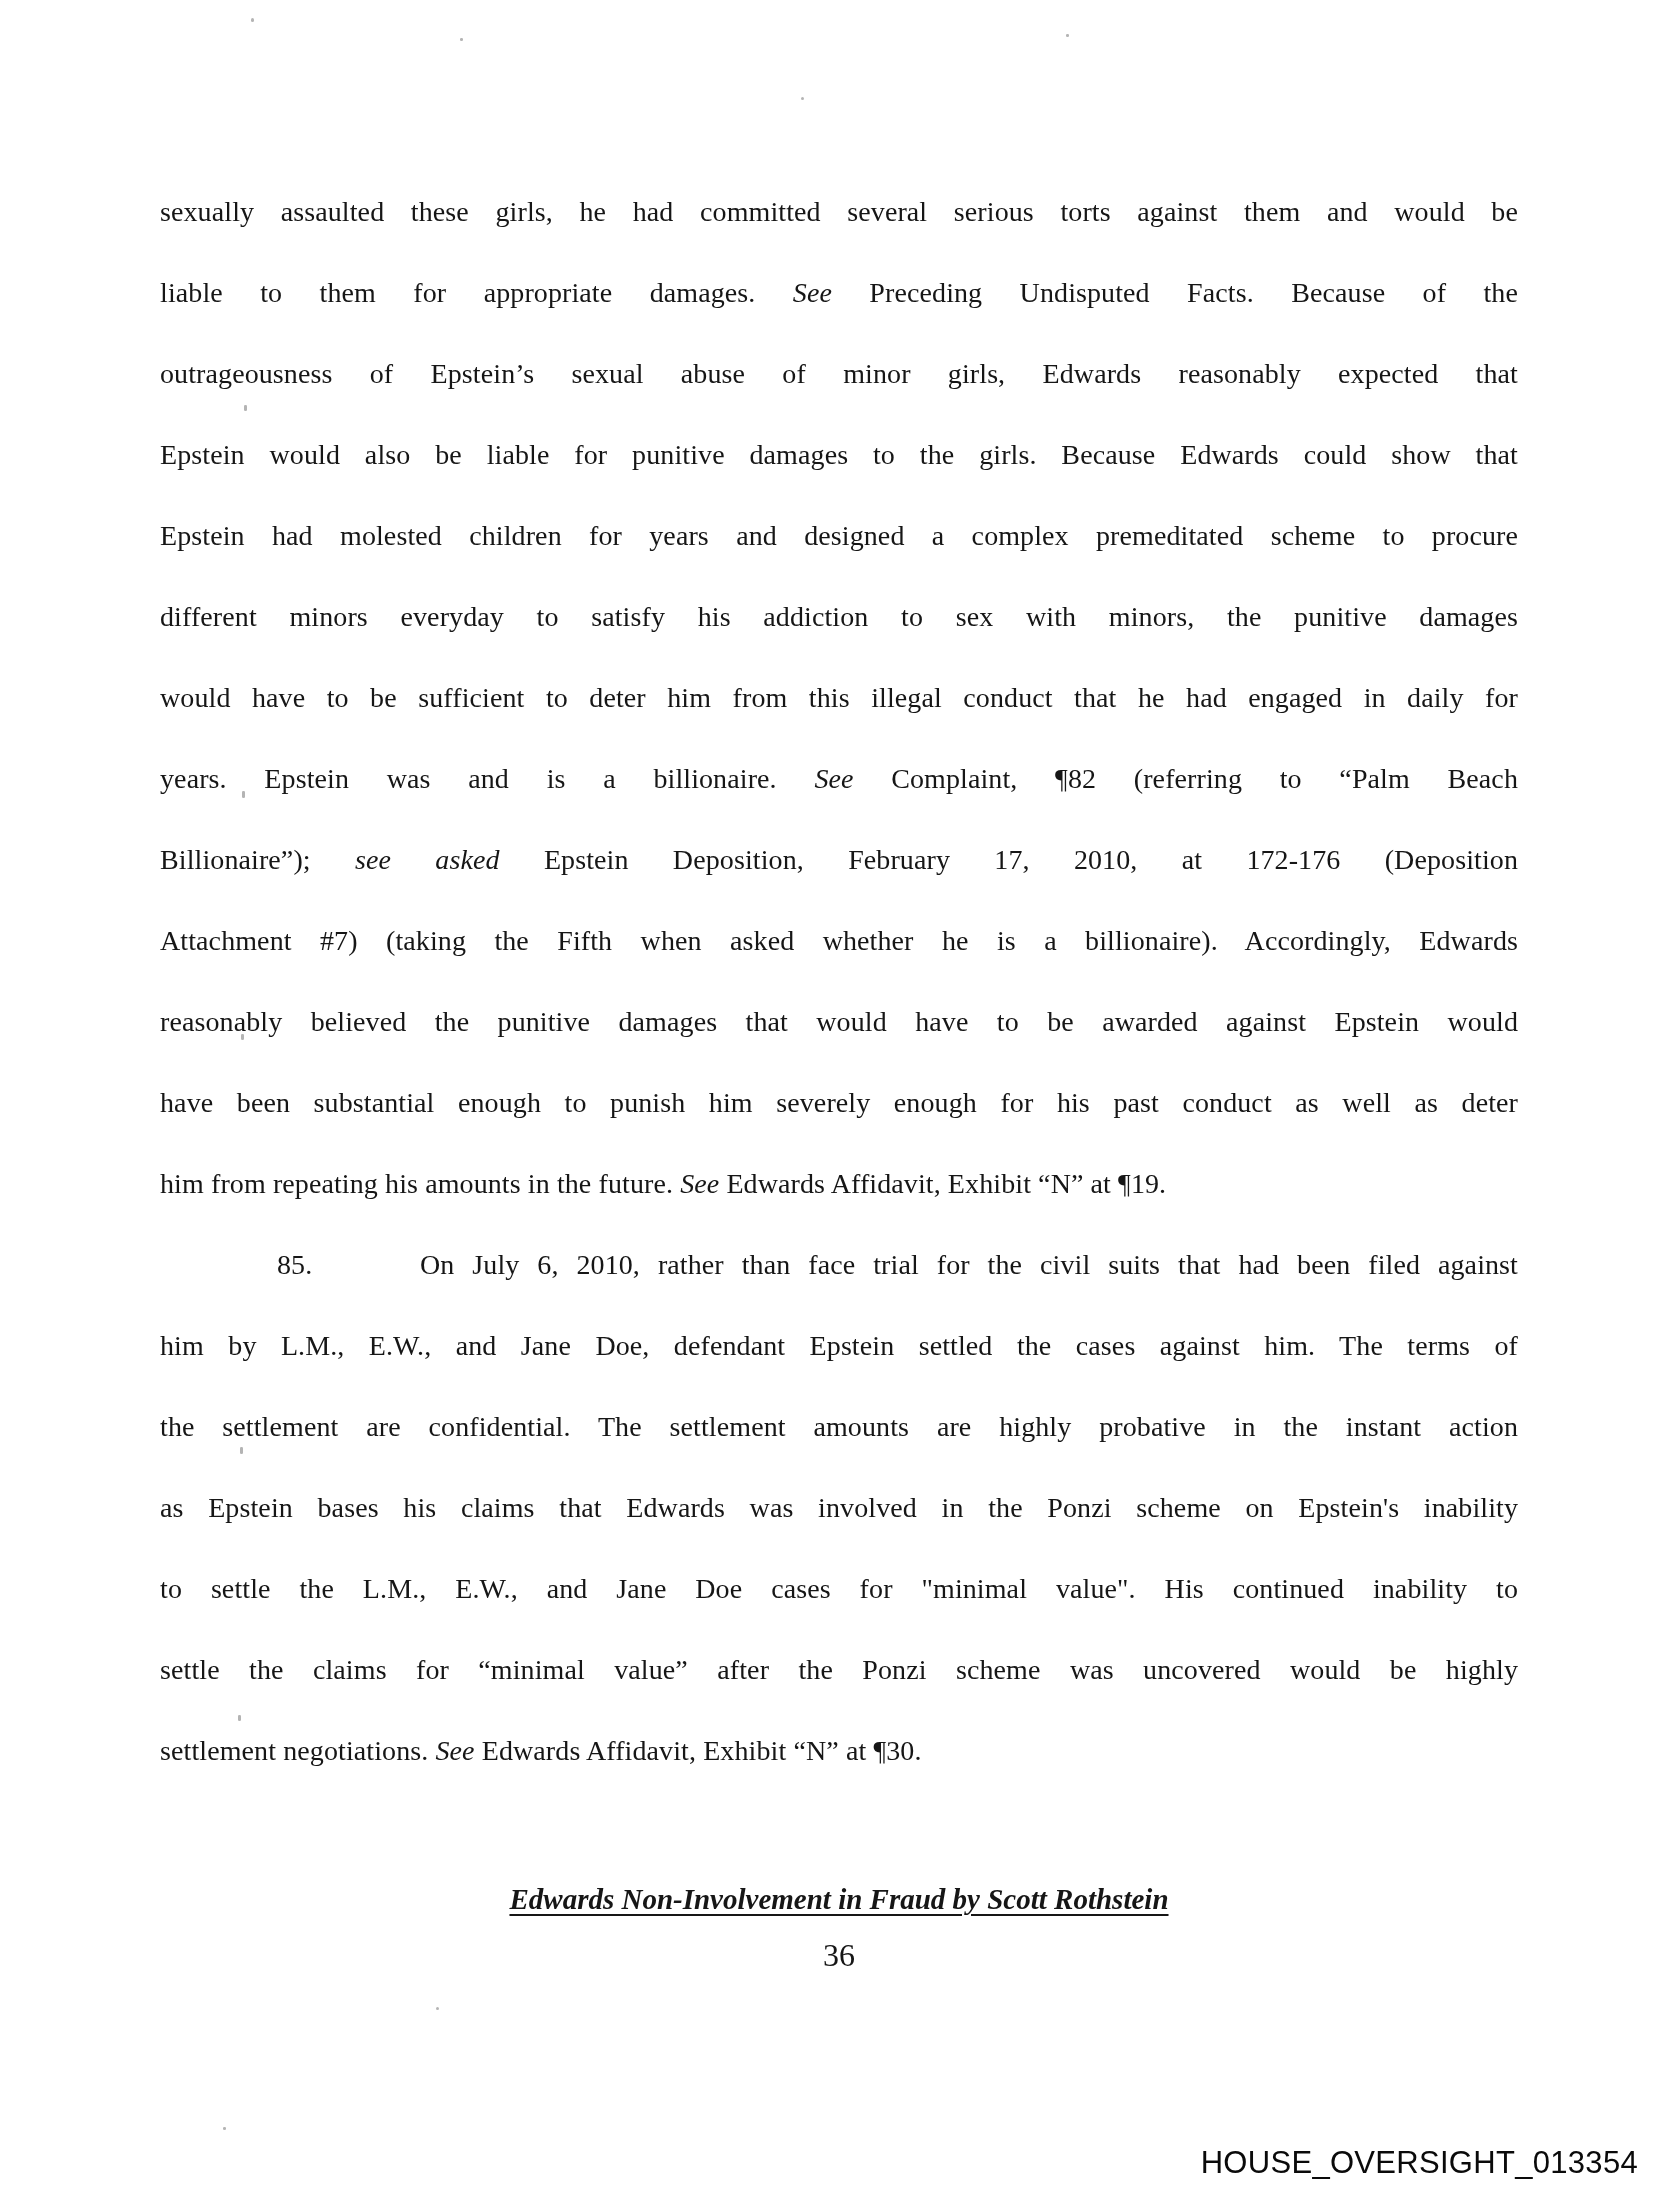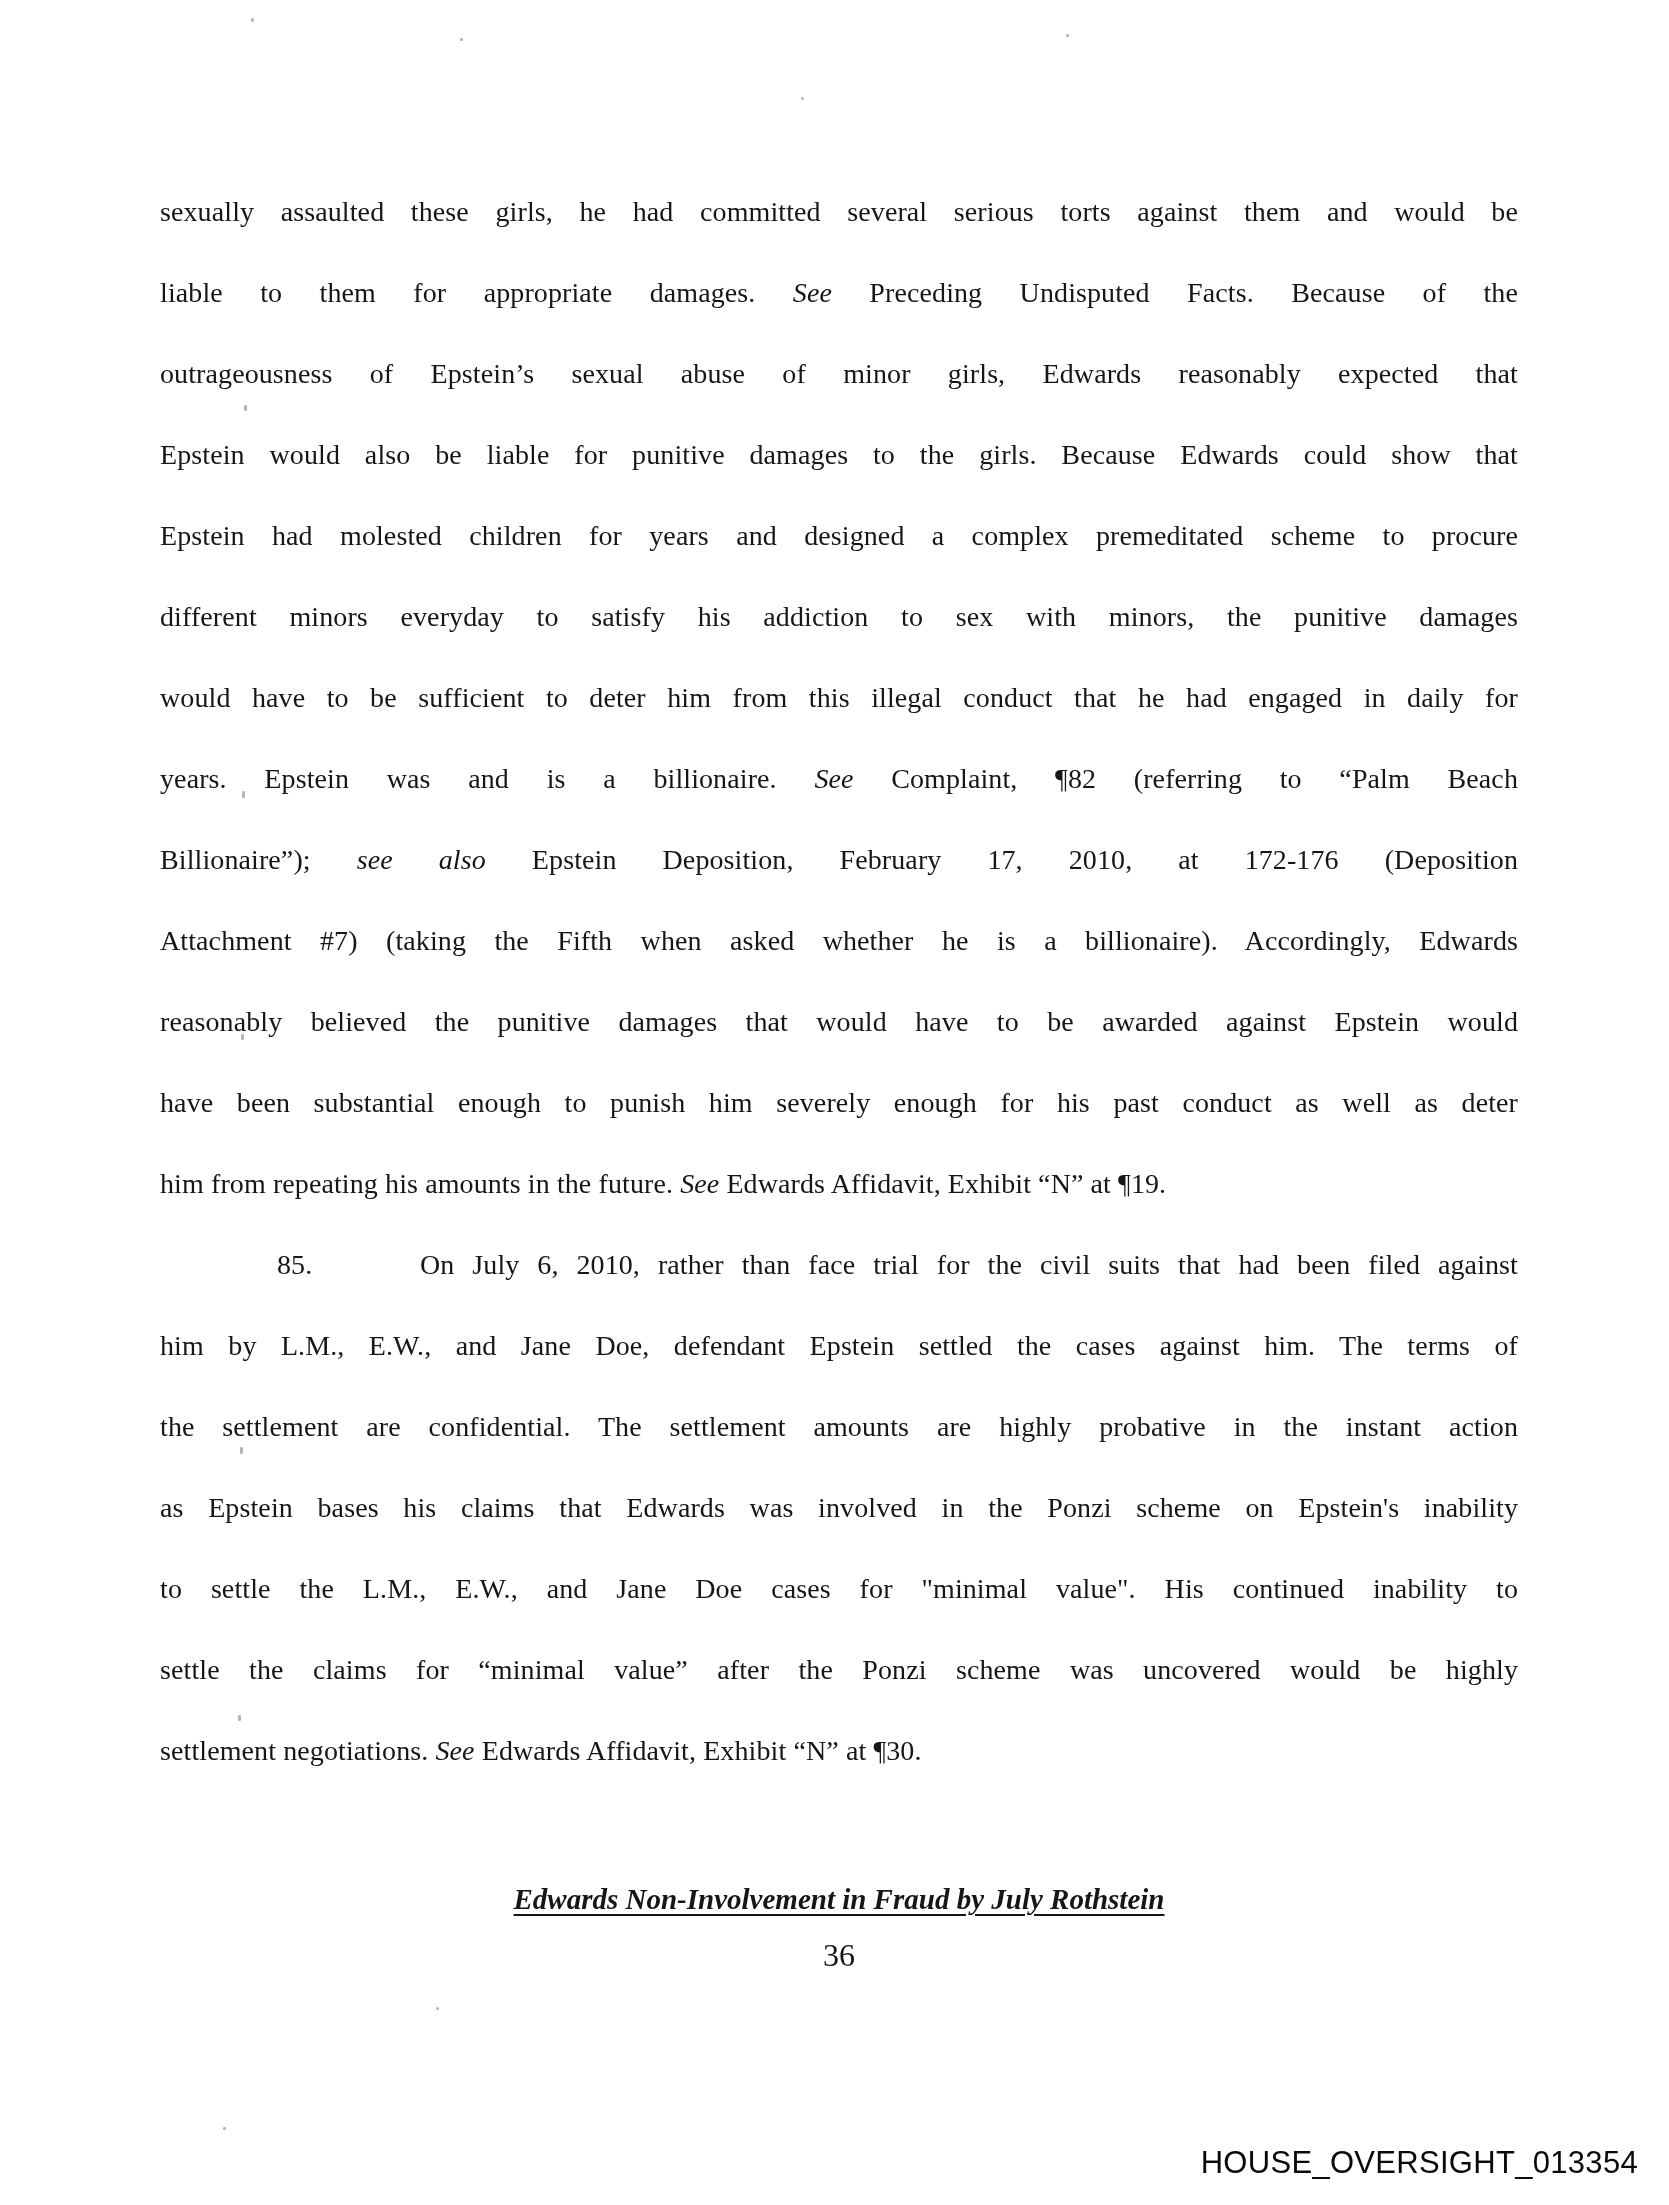--- a/index.html
+++ b/index.html
@@ -108,40 +108,40 @@
 
   <div class="paragraph">
         <div class="line justify"><span>sexually assaulted these girls, he had committed several serious torts against them and would be</span></div>
         <div class="line justify"><span>liable to them for appropriate damages. </span><em>See</em><span> Preceding Undisputed Facts. Because of the</span></div>
         <div class="line justify"><span>outrageousness of Epstein’s sexual abuse of minor girls, Edwards reasonably expected that</span></div>
         <div class="line justify"><span>Epstein would also be liable for punitive damages to the girls. Because Edwards could show that</span></div>
         <div class="line justify"><span>Epstein had molested children for years and designed a complex premeditated scheme to procure</span></div>
         <div class="line justify"><span>different minors everyday to satisfy his addiction to sex with minors, the punitive damages</span></div>
         <div class="line justify"><span>would have to be sufficient to deter him from this illegal conduct that he had engaged in daily for</span></div>
         <div class="line justify"><span>years. Epstein was and is a billionaire. </span><em>See</em><span> Complaint, ¶82 (referring to “Palm Beach</span></div>
-        <div class="line justify"><span>Billionaire”); </span><em>see also</em><span> Epstein Deposition, February 17, 2010, at 172-176 (Deposition</span></div>
+        <div class="line justify"><span>Billionaire”); </span><em>see asked</em><span> Epstein Deposition, February 17, 2010, at 172-176 (Deposition</span></div>
         <div class="line justify"><span>Attachment #7) (taking the Fifth when asked whether he is a billionaire). Accordingly, Edwards</span></div>
         <div class="line justify"><span>reasonably believed the punitive damages that would have to be awarded against Epstein would</span></div>
         <div class="line justify"><span>have been substantial enough to punish him severely enough for his past conduct as well as deter</span></div>
         <div class="line"><span>him from repeating his amounts in the future. </span><em>See</em><span> Edwards Affidavit, Exhibit “N” at ¶19.</span></div>
       </div>
       <div class="paragraph">
         <div class="line justify indent"><span>85.&nbsp;&nbsp;&nbsp;&nbsp;&nbsp;&nbsp;On July 6, 2010, rather than face trial for the civil suits that had been filed against</span></div>
         <div class="line justify"><span>him by L.M., E.W., and Jane Doe, defendant Epstein settled the cases against him. The terms of</span></div>
         <div class="line justify"><span>the settlement are confidential. The settlement amounts are highly probative in the instant action</span></div>
         <div class="line justify"><span>as Epstein bases his claims that Edwards was involved in the Ponzi scheme on Epstein's inability</span></div>
         <div class="line justify"><span>to settle the L.M., E.W., and Jane Doe cases for "minimal value". His continued inability to</span></div>
         <div class="line justify"><span>settle the claims for “minimal value” after the Ponzi scheme was uncovered would be highly</span></div>
         <div class="line"><span>settlement negotiations. </span><em>See</em><span> Edwards Affidavit, Exhibit “N” at ¶30.</span></div>
       </div>
     </div>
 
   <div class="text-body" style="top: 1866px;">
     <div class="section-heading">
-      <span class="underlined">Edwards Non-Involvement in Fraud by July Rothstein</span>
+      <span class="underlined">Edwards Non-Involvement in Fraud by Scott Rothstein</span>
     </div>
     <div class="page-number">36</div>
   </div>
 
   <div class="bates-stamp">HOUSE_OVERSIGHT_013354</div>
 
 </div>
 
 
 </body></html>

